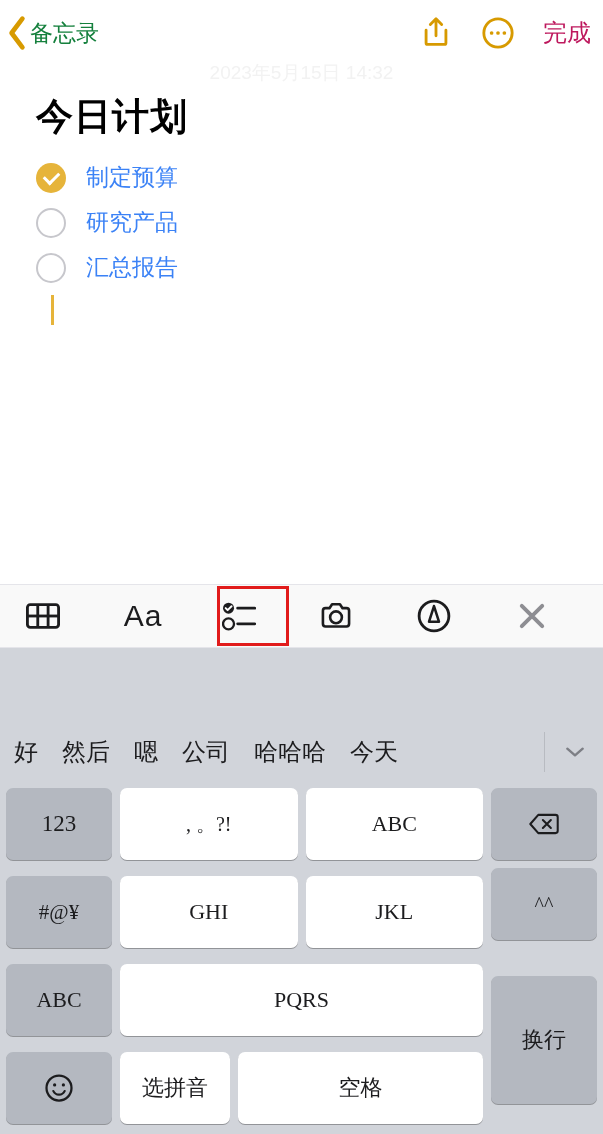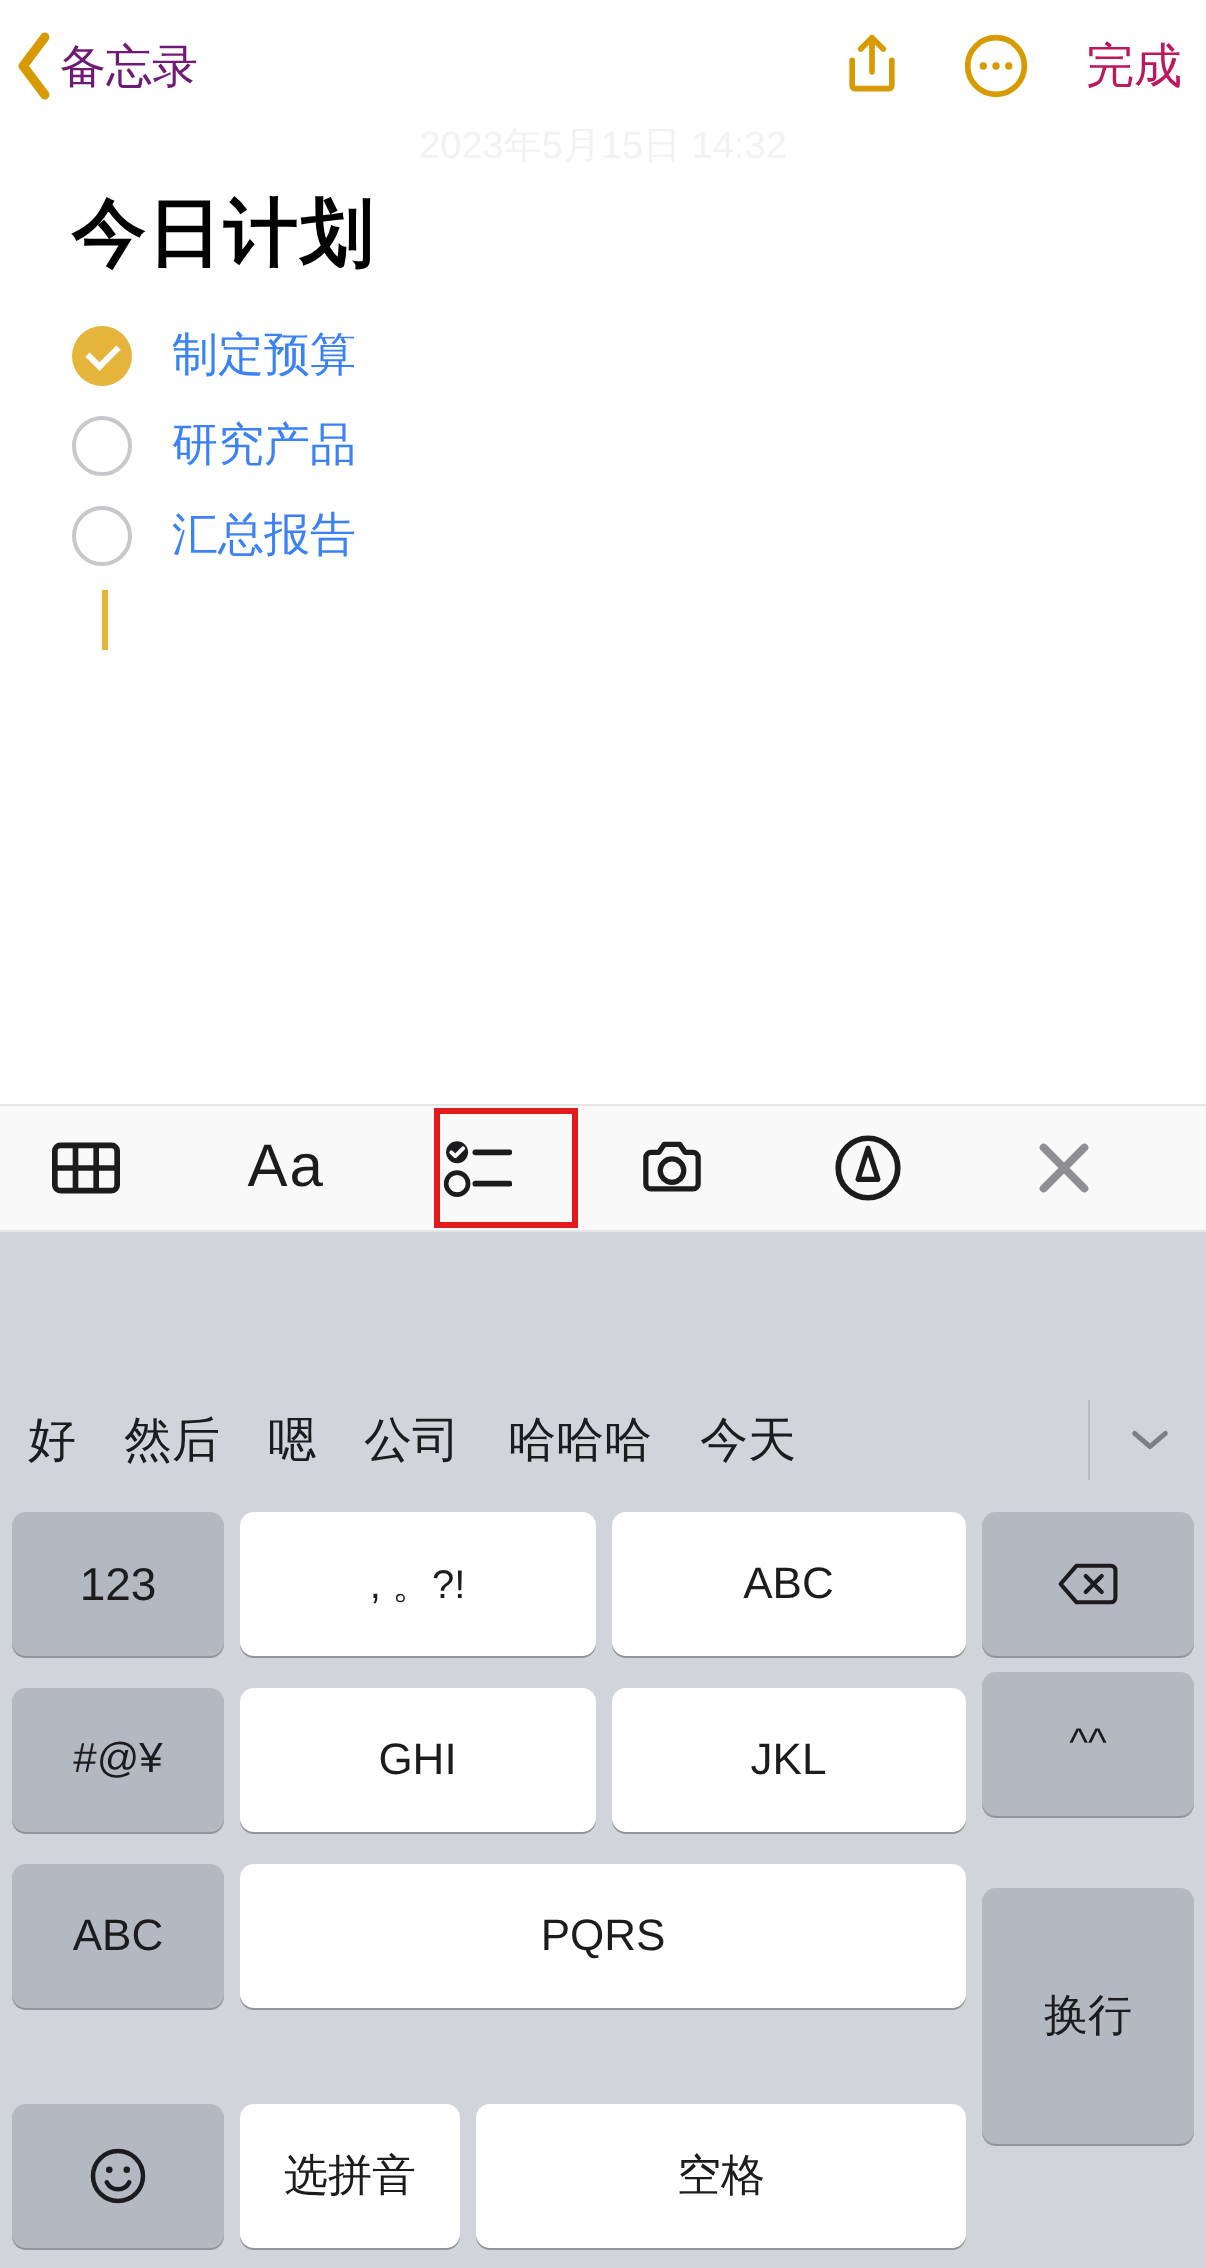--- a/index.html
+++ b/index.html
@@ -1,21 +1,21 @@
 <!DOCTYPE html>
 <html><head>
   <meta charset="utf-8">
   <style>
     * { margin: 0; padding: 0; box-sizing: border-box; -webkit-font-smoothing: antialiased; }
     html, body { width: 603px; height: 1134px; overflow: hidden; font-family: -apple-system, "PingFang SC", "Helvetica Neue", sans-serif; background: #fff; }
     .screen { display: flex; flex-direction: column; height: 100%; }
 
     
     .navbar { height: 66px; display: flex; align-items: center; justify-content: space-between; padding: 0 12px 0 6px; }
-    .nav-left { display: flex; color: #701a75; }
+    .nav-left { display: flex; color: #15803d; }
     .nav-back { display: flex; align-items: center; }
     .nav-back svg { width: 22px; height: 36px; }
     .nav-back-label { font-size: 23px; margin-left: 2px; }
     .nav-right { display: flex; align-items: center; gap: 28px; color: #be185d; }
     .nav-icon { width: 34px; height: 34px; display: flex; align-items: center; justify-content: center; }
     .nav-done { font-size: 24px; font-weight: 500; }
 
     
     .note-body { flex: 0 0 auto; padding: 0 36px; position: relative; }
     .timestamp { text-align: center; color: #f2f2f2; font-size: 19px; margin-top: -6px; height: 24px; }
@@ -43,28 +43,28 @@
     .kbd-gap { height: 74px; background: #d1d4da; }
 
     
     .candidate-bar { height: 60px; background: #d1d4da; display: flex; align-items: center; padding: 0 6px 0 14px; gap: 24px; font-size: 24px; color: #1c1c1e; position: relative; }
     .cand { white-space: nowrap; }
     .cand-expand { margin-left: auto; width: 44px; height: 44px; display: flex; align-items: center; justify-content: center; color: #7d7f85; }
 
     
     .keyboard { background: #d1d4da; padding: 6px 6px 10px 6px; }
     .kb-row { display: flex; gap: 8px; margin-bottom: 8px; }
-    .kb-row:last-child { margin-bottom: 0; margin-top: 32px; }
+    .kb-row:last-child { margin-bottom: 0; }
     .key { background: #fff; border-radius: 7px; box-shadow: 0 1px 0 rgba(0,0,0,0.3); display: flex; align-items: center; justify-content: center; font-size: 22px; color: #1c1c1e; height: 72px; }
     .key.fn { background: #b4b8c0; }
     .key.col0 { width: 106px; flex-shrink: 0; }
     .key.letter { flex: 1 1 0; }
     .key.side { width: 106px; flex-shrink: 0; }
     .key.tall { height: 128px; margin-top: 28px; }
-    .kb-main { display: flex; gap: 8px; }
+    .kb-main { display: flex; gap: 8px; font-family: Liberation Serif, serif; }
     .kb-left-grid { display: flex; flex-direction: column; gap: 8px; flex: 1; }
     .kb-right-col { display: flex; flex-direction: column; gap: 8px; width: 106px; flex-shrink: 0; }
     .key-space { flex: 1; }
     .key-emoji { font-size: 28px; }
     .key-num { font-size: 23px; }
     .key-sym { font-size: 21px; }
     .key.small { font-size: 20px; }
     .kb-sep { position: absolute; right: 58px; top: 10px; bottom: 10px; width: 1px; background: #b8bbc1; }
   </style>
 </head>

